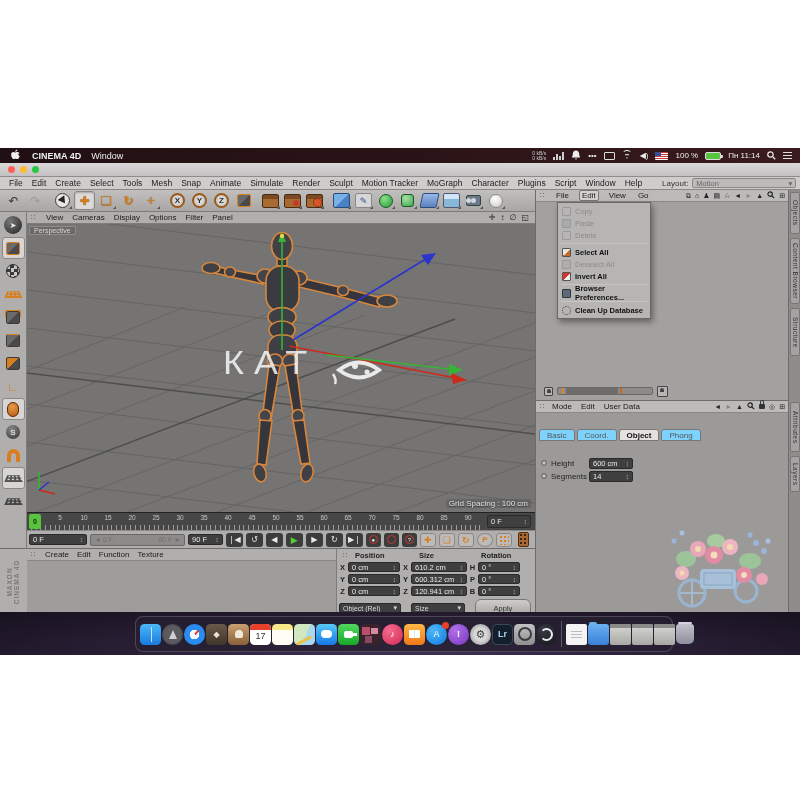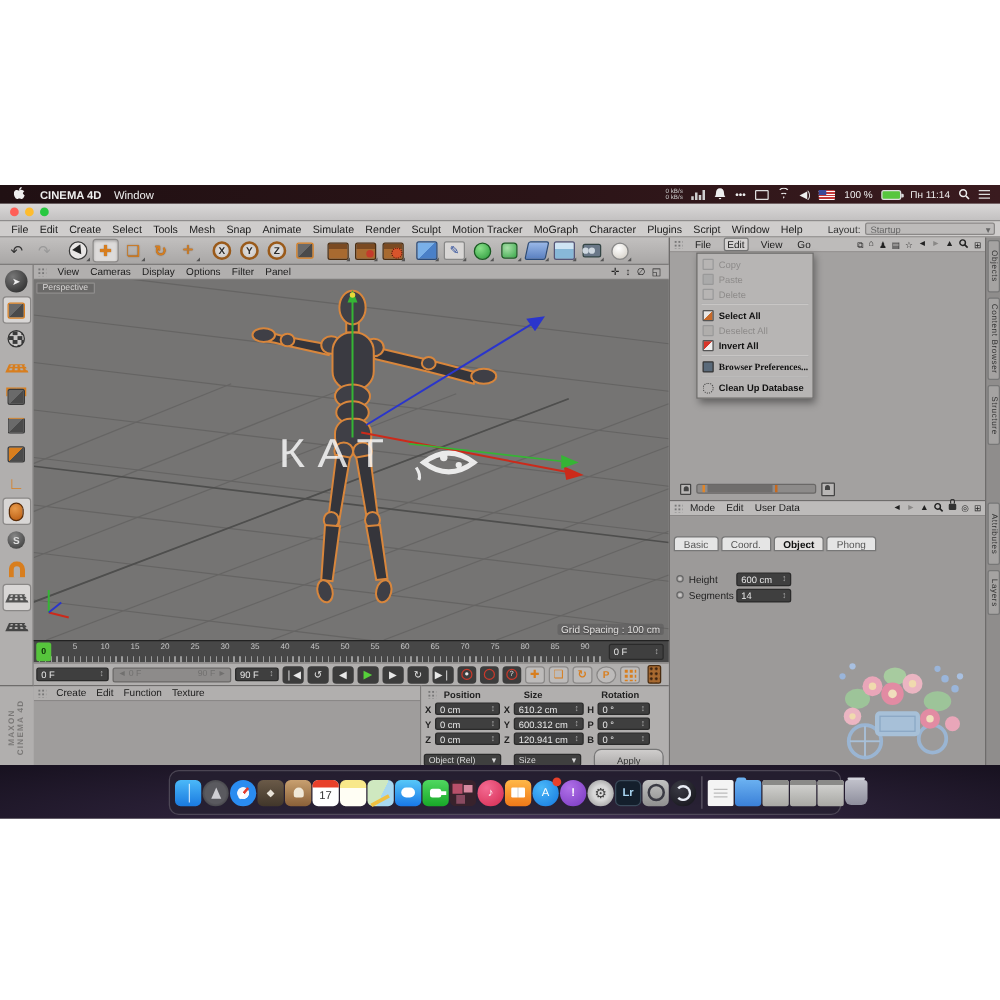--- a/index.html
+++ b/index.html
@@ -72,21 +72,21 @@
   .groove b{position:absolute;top:0;bottom:0;left:8px;width:52px;background:#6f6d6c;}
 
   
   .attr{position:absolute;left:0px;top:210px;width:253px;height:212px;background:#9c9a99;border-top:1px solid #6e6c6b;}
   .amenubar{position:absolute;left:0;top:0;width:253px;height:12px;background:#bdbbba;border-bottom:1px solid #8a8887;display:flex;align-items:center;font-size:8px;color:#1a1a1a;}
   .objtitle{position:absolute;left:0;top:14px;width:253px;height:13px;display:flex;align-items:center;font-size:8px;font-weight:bold;color:#222;gap:4px;padding-left:5px;}
   .figico{width:8px;height:10px;position:relative;}
   .figico:before{content:"";position:absolute;left:2px;top:0;width:4px;height:4px;border-radius:50%;background:#3a6ac8;}
   .figico:after{content:"";position:absolute;left:1px;top:4px;width:6px;height:6px;border-radius:2px;background:#3a6ac8;}
   .atabs{position:absolute;left:3px;top:28px;height:12px;display:flex;gap:2px;}
-  .atab{padding:1px 7px;font-size:8px;color:#555;background:#e5e5e5;border:1px solid #777;border-radius:3px 3px 0 0;}
+  .atab{padding:1px 7px;font-size:8px;color:#555;background:#7dd3fc;border:1px solid #777;border-radius:3px 3px 0 0;}
   .atab.on{background:#e4e2e1;color:#111;font-weight:bold;}
   .asec{position:absolute;left:0;top:41px;width:253px;height:11px;background:#3f3f3f;color:#eee;font-size:8px;font-weight:bold;display:flex;align-items:center;padding-left:5px;}
   .arow{position:absolute;left:0;height:12px;display:flex;align-items:center;font-size:8px;color:#222;gap:4px;padding-left:5px;}
   .adot{width:6px;height:6px;border-radius:50%;background:radial-gradient(#d8d6d5,#8a8887);border:1px solid #666;}
   .dfield{background:#3f3f3f;color:#e8e8e8;border:1px solid #2a2a2a;border-radius:2px;font-size:7.5px;display:flex;align-items:center;justify-content:space-between;padding:0 3px;height:11px;}
   .dfield .st{color:#aaa;font-size:7px;}
 
   
   .sidetabs{left:788px;top:42px;width:12px;height:422px;background:#8f8d8c;border-left:1px solid #6e6c6b;}
   .vtab{position:absolute;left:1px;width:10px;background:#a5a3a2;border:1px solid #777;border-radius:2px;writing-mode:vertical-rl;font-size:6.5px;color:#333;display:flex;align-items:center;justify-content:center;letter-spacing:.5px;}
@@ -276,21 +276,21 @@
     <span class="mi">Motion Tracker</span>
     <span class="mi">MoGraph</span>
     <span class="mi">Character</span>
     <span class="mi">Plugins</span>
     <span class="mi">Script</span>
     <span class="mi">Window</span>
     <span class="mi">Help</span>
     <span class="layoutbox">
       <span class="lab">Layout:</span>
       <span class="ddl">
-            <span>Startup</span>
+            <span>Motion</span>
             <span>▾</span>
           </span>
       <svg width="9" height="9" viewBox="0 0 9 9">
             <circle cx="3.5" cy="3.5" r="2.5" fill="none" stroke="#333" stroke-width="1.2"></circle>
             <line x1="5.5" y1="5.5" x2="8" y2="8" stroke="#333" stroke-width="1.3"></line>
           </svg>
     </span>
   </div>
 
   <div class="abs toolbar">
@@ -816,21 +816,21 @@
           <span class="ic" style="border:1px solid #999;background:#b0aeac;"></span>
           <span>Deselect All</span>
         </div>
     <div class="ddrow">
           <span class="ic" style="background:linear-gradient(135deg,#d8352a 0 50%,#f0f0f0 50%);border:1px solid #555;"></span>
           <b style="font-weight:bold;">Invert All</b>
         </div>
     <div class="ddsep"></div>
     <div class="ddrow">
           <span class="ic" style="background:#5a6a7a;border:1px solid #333;"></span>
-          <b style="font-weight:bold;font-family:Liberation Serif, serif;">Browser Preferences...</b>
+          <b style="font-weight:bold;">Browser Preferences...</b>
         </div>
     <div class="ddsep"></div>
     <div class="ddrow">
           <span class="ic" style="border:1.5px dotted #444;border-radius:50%;"></span>
           <b style="font-weight:bold;">Clean Up Database</b>
         </div>
   </div>
 
   <div class="abs wall">
     <div class="dock">

